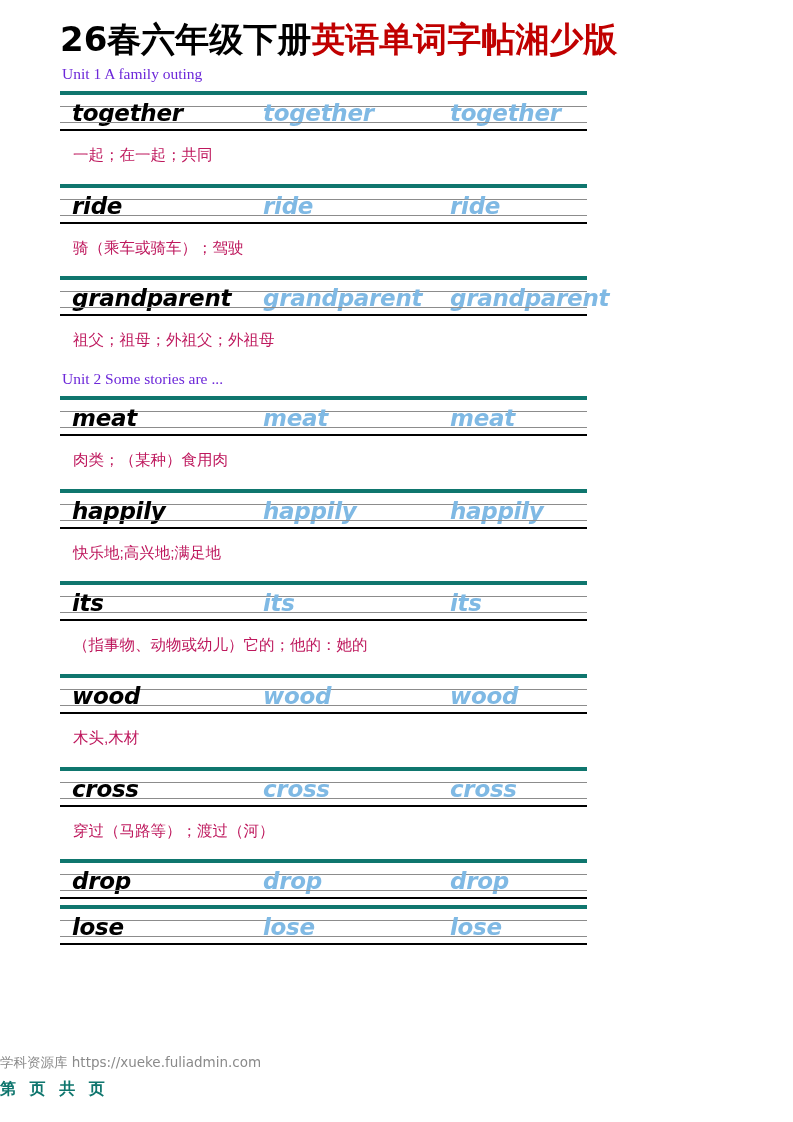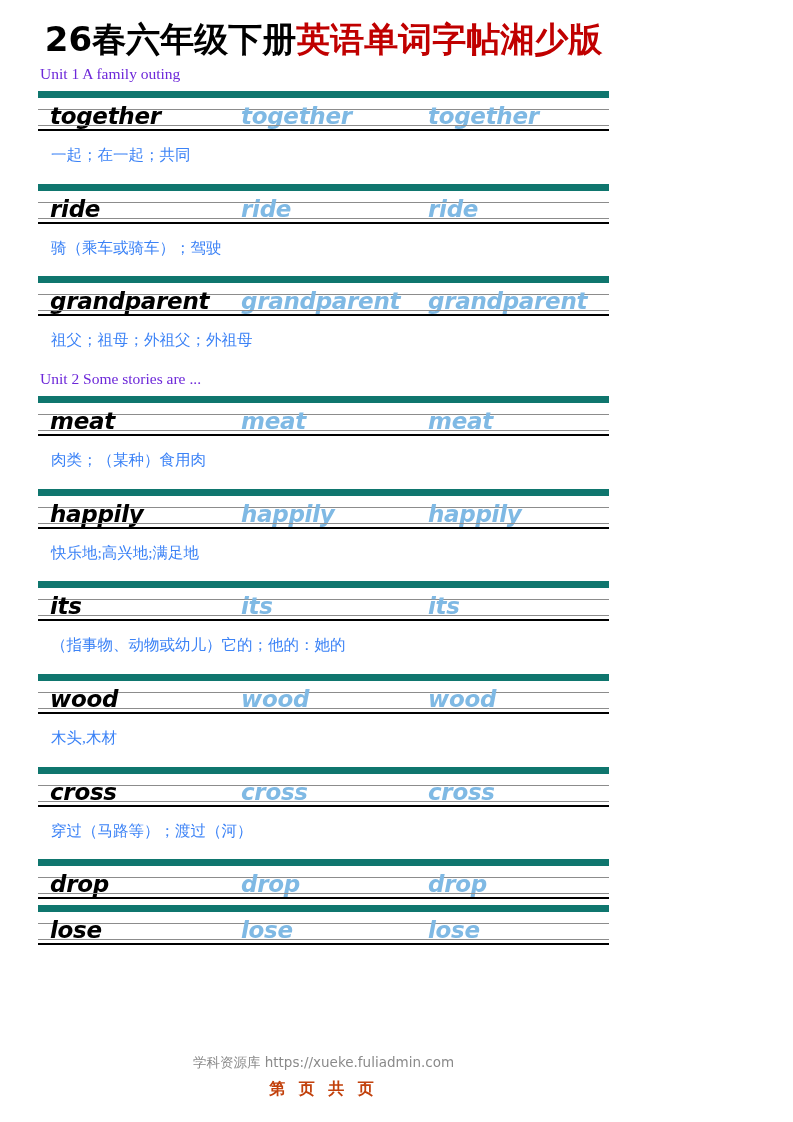--- a/index.html
+++ b/index.html
@@ -13,21 +13,21 @@
     position: relative;
     font-family: "Liberation Serif", "DejaVu Serif", serif;
     overflow: hidden;
   }
 
   .page {
     position: relative;
     width: 647px;
     height: 1122px;
     box-sizing: border-box;
-    padding: 0 38px;
+    padding: 0 60px;
   }
 
   
   .title-wrap {
     text-align: center;
     padding-top: 22px;
     padding-bottom: 2px;
     line-height: 1.0;
     white-space: nowrap;
   }
@@ -48,21 +48,21 @@
     line-height: 1.35;
     margin: 6px 0 4px 2px;
     white-space: nowrap;
   }
 
   
   .word-block {
     position: relative;
     height: 40px;
     margin-top: 6px;
-    border-top: 7px solid #0f766e;
+    border-top: 4px solid #0f766e;
     border-bottom: 2px solid #000000;
     box-sizing: border-box;
   }
   
   .word-block::before,
   .word-block::after {
     content: "";
     position: absolute;
     left: 0;
     right: 0;
@@ -90,48 +90,48 @@
     line-height: 32px;
     letter-spacing: -0.3px;
     white-space: nowrap;
   }
   .slot-1 { left: 12px;  color: #000000; }
   .slot-2 { left: 203px; color: #7FB9E4; }
   .slot-3 { left: 390px; color: #7FB9E4; }
 
   
   .meaning {
-    font-family: Liberation Serif, serif;
+    font-family: Liberation Sans, sans-serif;
     font-size: 15.5px;
-    color: #3b82f6;
+    color: #be185d;
     line-height: 1.4;
     padding: 13px 0 12px 13px;
     white-space: nowrap;
   }
 
   
   .footer {
     position: absolute;
     left: 0;
     right: 0;
     bottom: 18px;
-    text-align: center;
+    text-align: left;
   }
   .watermark {
     font-family: "DejaVu Sans", "Liberation Sans", sans-serif;
     font-size: 13.5px;
     color: #8a8a8a;
     line-height: 1.6;
     white-space: nowrap;
   }
   .pagefoot {
     font-family: "DejaVu Sans", "Liberation Sans", sans-serif;
     font-size: 16px;
     font-weight: 700;
-    color: #c2410c;
+    color: #0f766e;
     letter-spacing: 4px;
     line-height: 1.9;
     white-space: nowrap;
   }
 </style>
 </head>
 <body>
 
 <div class="page">
 

